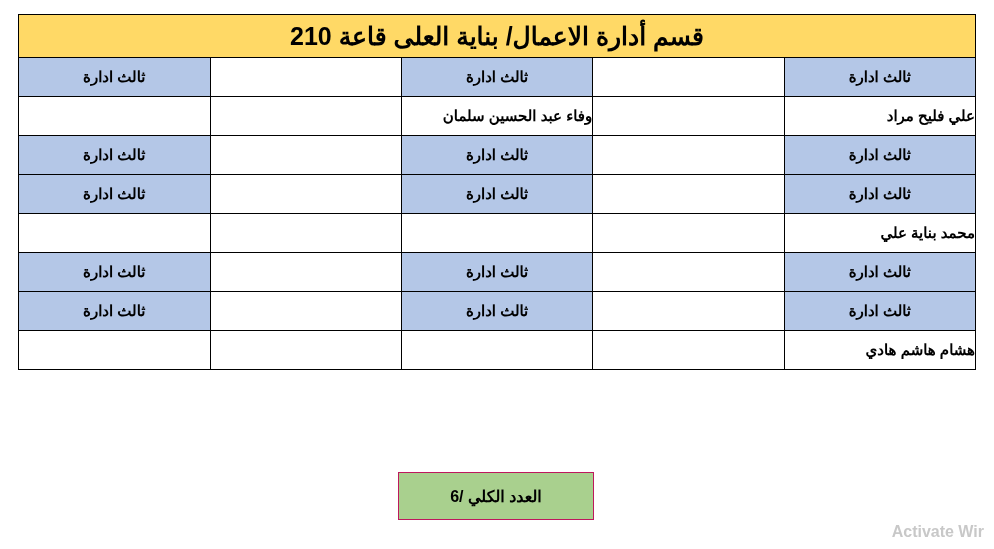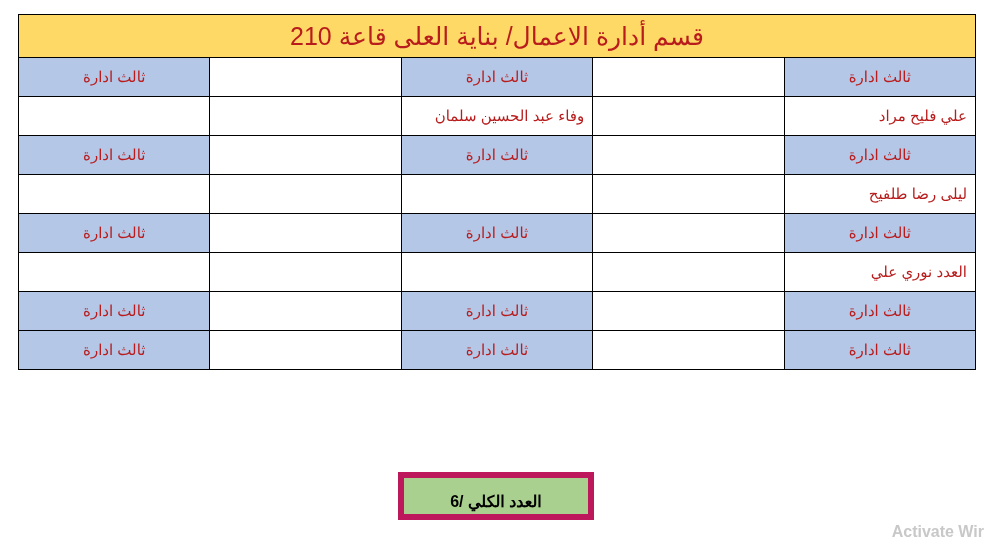--- a/index.html
+++ b/index.html
@@ -21,24 +21,24 @@
     width: 958px;
   }
   table.grid {
     border-collapse: collapse;
     table-layout: fixed;
     width: 958px;
   }
   table.grid td {
     border: 1px solid #000000;
     height: 38px;
-    padding: 0 8px;
+    padding: 0 0;
     font-size: 15px;
-    font-weight: normal;
-    color: #b91c1c;
+    font-weight: bold;
+    color: #000000;
     vertical-align: middle;
     background: #ffffff;
     white-space: nowrap;
     overflow: hidden;
   }
   .title-cell {
     background: #ffd966 !important;
     text-align: center;
     font-size: 25px !important;
     font-weight: bold;
@@ -63,21 +63,21 @@
   .col-d { width: 190px; }
   .col-e { width: 190px; }
 
   .total-wrap {
     position: absolute;
     left: 398px;
     top: 472px;
     width: 196px;
   }
   .total-cell {
-    border: 6px solid #be185d;
+    border: 1px solid #be185d;
     background: #a9d08e;
     height: 48px;
     line-height: 48px;
     text-align: center;
     font-size: 16px;
     font-weight: bold;
     color: #000000;
     box-sizing: border-box;
   }
   .watermark {
@@ -125,38 +125,31 @@
       </tr>
 
       <tr>
         <td class="blue">ثالث ادارة</td>
         <td class="blank"></td>
         <td class="blue">ثالث ادارة</td>
         <td class="blank"></td>
         <td class="blue">ثالث ادارة</td>
       </tr>
 
-      <tr>
-        <td class="plain-right">ليلى رضا طلفيح</td>
-        <td class="blank"></td>
-        <td class="blank"></td>
-        <td class="blank"></td>
-        <td class="blank"></td>
-      </tr>
 
       <tr>
         <td class="blue">ثالث ادارة</td>
         <td class="blank"></td>
         <td class="blue">ثالث ادارة</td>
         <td class="blank"></td>
         <td class="blue">ثالث ادارة</td>
       </tr>
 
       <tr>
-        <td class="plain-right">العدد نوري علي</td>
+        <td class="plain-right">محمد بناية علي</td>
         <td class="blank"></td>
         <td class="blank"></td>
         <td class="blank"></td>
         <td class="blank"></td>
       </tr>
 
       <tr>
         <td class="blue">ثالث ادارة</td>
         <td class="blank"></td>
         <td class="blue">ثالث ادارة</td>
@@ -166,20 +159,27 @@
 
 
       <tr>
         <td class="blue">ثالث ادارة</td>
         <td class="blank"></td>
         <td class="blue">ثالث ادارة</td>
         <td class="blank"></td>
         <td class="blue">ثالث ادارة</td>
       </tr>
 
+      <tr>
+        <td class="plain-right">هشام هاشم هادي</td>
+        <td class="blank"></td>
+        <td class="blank"></td>
+        <td class="blank"></td>
+        <td class="blank"></td>
+      </tr>
     </tbody>
   </table>
 </div>
 
 <div class="total-wrap">
   <div class="total-cell">العدد الكلي /6</div>
 </div>
 
 <div class="watermark">Activate Wir</div>
 

